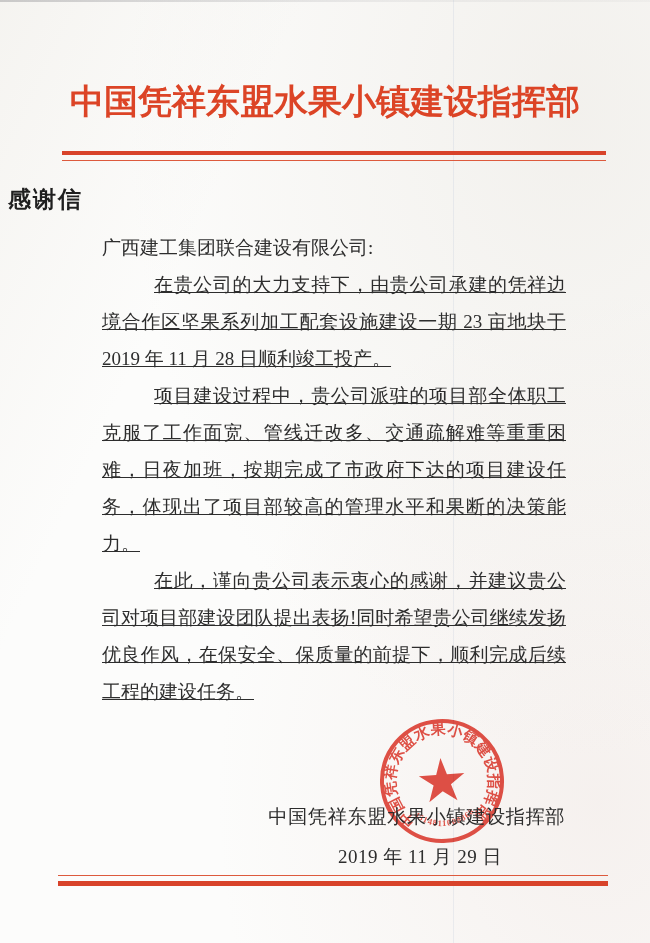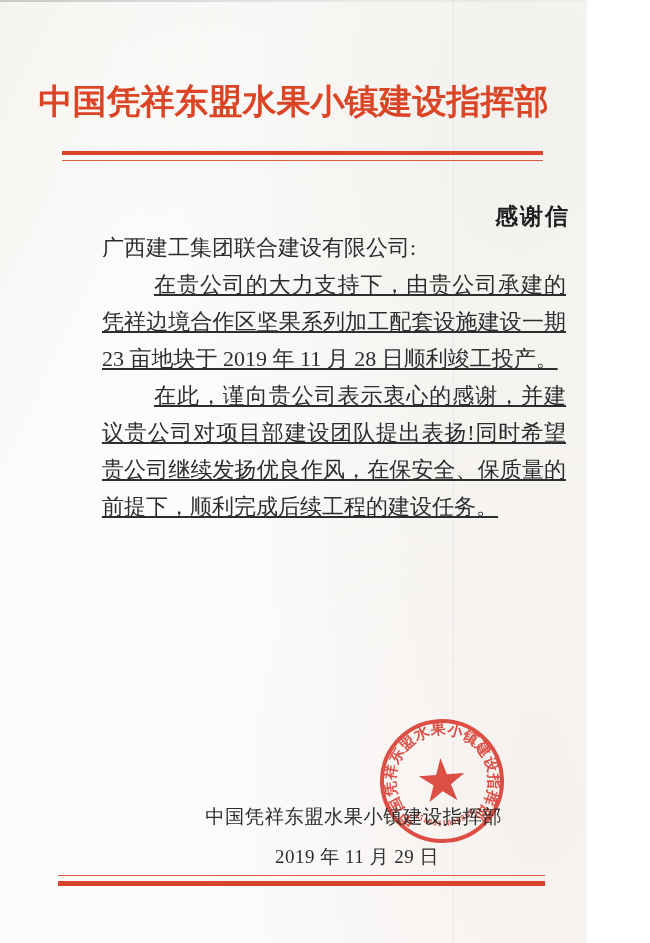--- a/index.html
+++ b/index.html
@@ -1,18 +1,18 @@
 <!DOCTYPE html>
 <html><head>
 <meta charset="utf-8">
 <style>
   html,body{margin:0;padding:0;background:#ffffff;}
   .page{
     position:relative;
-    width:587px;height:943px;
+    width:650px;height:943px;
     overflow:hidden;
     font-family:"Liberation Serif","DejaVu Serif",serif;
     background-color:#fcfcfb;
     background-image:
       linear-gradient(115deg, rgba(232,228,220,0.35) 0%, rgba(255,255,255,0) 28%),
       radial-gradient(ellipse at 88% 12%, rgba(224,219,210,0.35), rgba(255,255,255,0) 55%),
       radial-gradient(ellipse at 92% 85%, rgba(230,214,208,0.30), rgba(255,255,255,0) 45%);
   }
   .scan-edge-top{
     position:absolute;top:0;left:0;right:0;height:2px;
@@ -31,27 +31,28 @@
     white-space:nowrap;
   }
   .rules-top{position:absolute;left:62px;right:44px;top:151px;}
   .rule-thick{height:4px;background:#d8432a;}
   .rules-top .rule-thin{height:1px;background:#dd5a3d;margin-top:5px;}
   .rules-bottom{position:absolute;left:58px;right:42px;top:875px;}
   .rules-bottom .rule-thin{height:1px;background:#dd5a3d;}
   .rules-bottom .rule-thick{margin-top:5px;height:5px;}
   .letter-title{
     position:absolute;top:184px;left:0;right:0;
-    margin:17px;text-align:right;
+    margin:0;text-align:left;
     font-size:23px;font-weight:bold;color:#1f1f1f;
     letter-spacing:2px;
+    padding-left:8px;
   }
   .letter-body{
     position:absolute;top:229px;left:102px;width:464px;
-    font-size:22px;line-height:37px;
+    font-size:19px;line-height:37px;
     color:#2d2d2d;
     text-align:justify;
   }
   .letter-body p{margin:0;}
   .letter-body p.para{text-indent:52px;text-decoration:underline;}
   .signature-block{
     position:absolute;top:803px;left:0;right:85px;
     text-align:right;
     color:#2d2d2d;
   }
@@ -79,20 +80,21 @@
   <div class="rules-top">
     <div class="rule-thick"></div>
     <div class="rule-thin"></div>
   </div>
 
   <h1 class="letter-title">感谢信</h1>
 
   <div class="letter-body">
     <p class="salutation">广西建工集团联合建设有限公司:</p>
     <p class="para">在贵公司的大力支持下，由贵公司承建的凭祥边境合作区坚果系列加工配套设施建设一期 23 亩地块于 2019 年 11 月 28 日顺利竣工投产。</p>
+    <p class="para">项目建设过程中，贵公司派驻的项目部全体职工克服了工作面宽、管线迁改多、交通疏解难等重重困难，日夜加班，按期完成了市政府下达的项目建设任务，体现出了项目部较高的管理水平和果断的决策能力。</p>
     <p class="para">在此，谨向贵公司表示衷心的感谢，并建议贵公司对项目部建设团队提出表扬!同时希望贵公司继续发扬优良作风，在保安全、保质量的前提下，顺利完成后续工程的建设任务。</p>
   </div>
 
   <svg class="seal" viewBox="0 0 130 130" xmlns="http://www.w3.org/2000/svg">
     <defs>
       <path id="sealArcTop" d="M 31.8 98.2 A 47 47 0 1 1 98.2 98.2" fill="none"></path>
       <path id="sealArcBottom" d="M 26 87.5 A 45 45 0 0 0 104 87.5" fill="none"></path>
     </defs>
     <circle cx="65" cy="65" r="60" fill="none" stroke="#e13a2e" stroke-width="4"></circle>
     <polygon fill="#e13a2e" points="65,42 70.4,58.6 87.8,58.6 73.7,68.8 79.1,85.4 65,75.2 50.9,85.4 56.3,68.8 42.2,58.6 59.6,58.6"></polygon>

